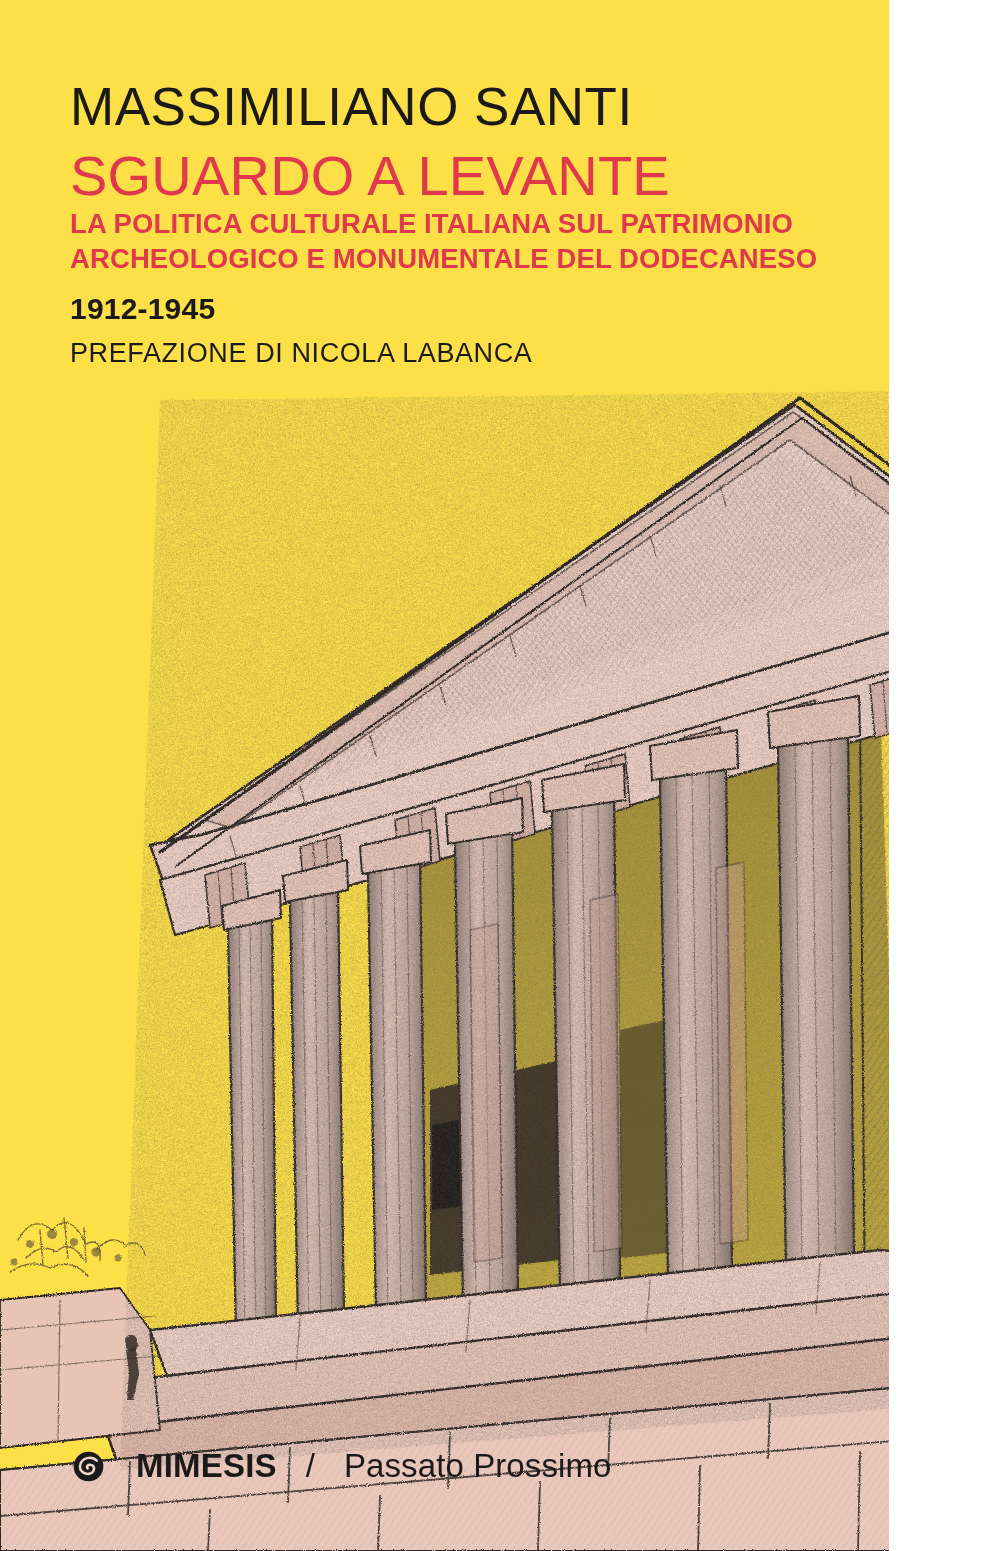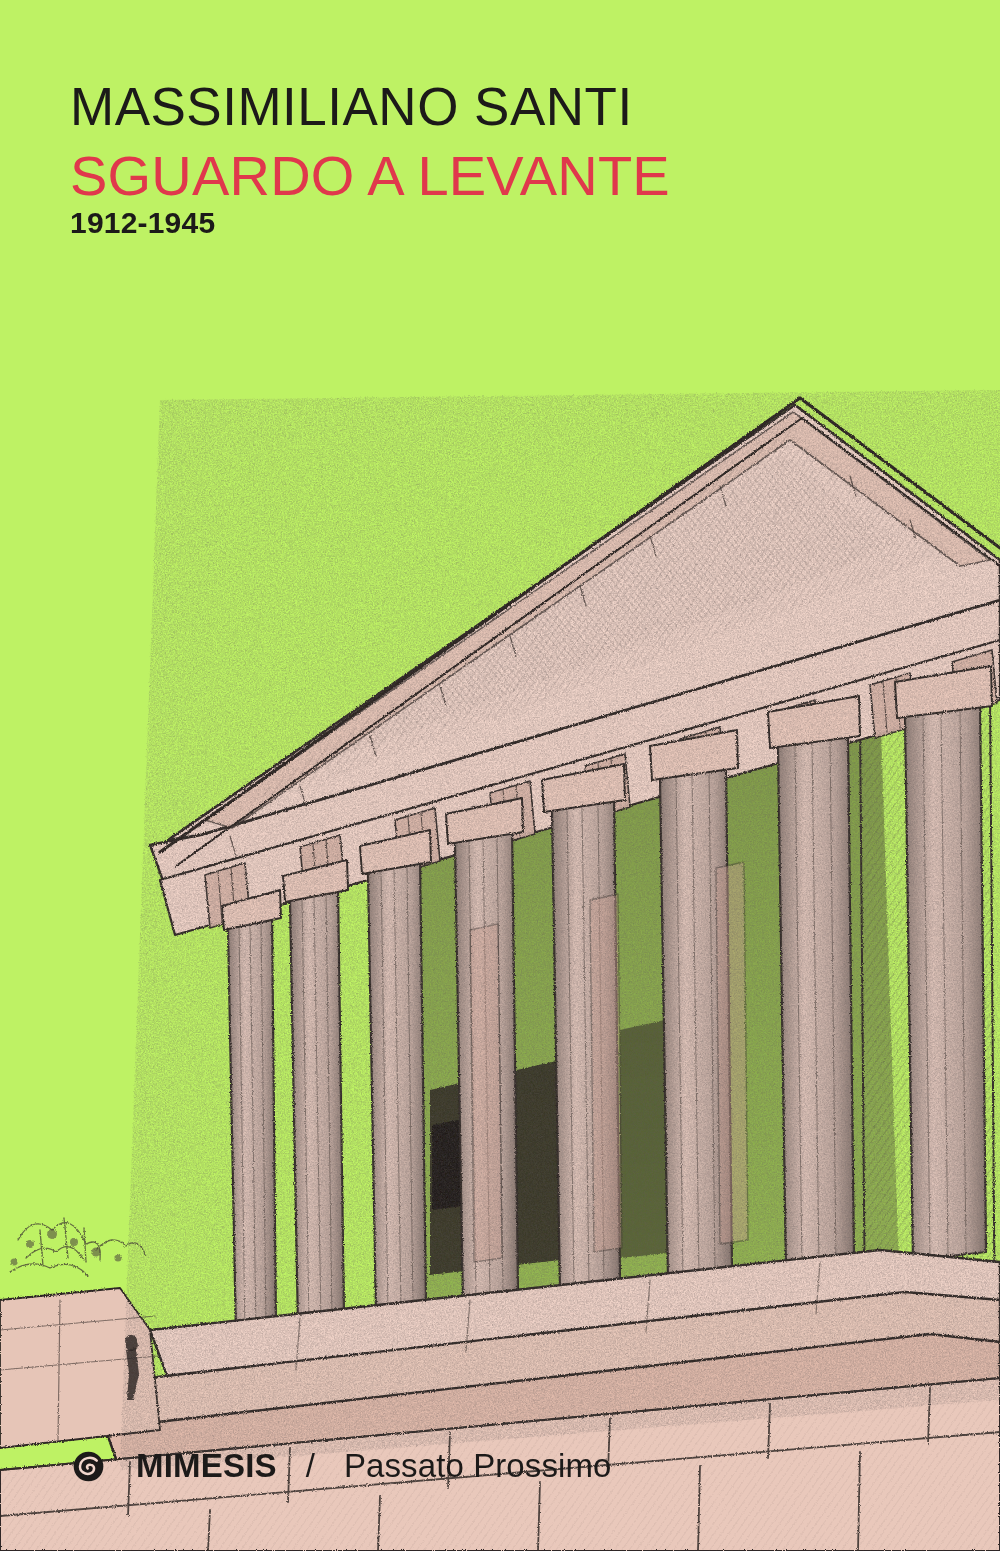--- a/index.html
+++ b/index.html
@@ -2,23 +2,23 @@
 <html><head>
 <meta charset="utf-8">
 <style>
   html, body {
     margin: 0;
     padding: 0;
     background: #ffffff;
   }
   .cover {
     position: relative;
-    width: 1000px;
+    width: 889px;
     height: 1551px;
-    background: #bef264;
+    background: #fde047;
     overflow: hidden;
     font-family: "Liberation Sans", sans-serif;
   }
 
   
   .illustration {
     position: absolute;
     left: 0;
     top: 0;
     width: 1000px;
@@ -351,21 +351,26 @@
 
       <g filter="url(#grain)" opacity="0.55">
         <path d="M160 400 L1000 390 L1000 1400 L120 1470 Z" fill="#5a4c46"></path>
       </g>
     </g>
   </svg>
 
   <div class="text-block">
     <h2 class="author">MASSIMILIANO SANTI</h2>
     <h1 class="title">SGUARDO A LEVANTE</h1>
+    <div class="subtitle">
+      <div>LA POLITICA CULTURALE ITALIANA SUL PATRIMONIO</div>
+      <div>ARCHEOLOGICO E MONUMENTALE DEL DODECANESO</div>
+    </div>
     <div class="years">1912-1945</div>
+    <div class="preface">PREFAZIONE DI NICOLA LABANCA</div>
   </div>
 
   <div class="publisher">
     <svg class="logo-mark" viewBox="0 0 40 40" aria-hidden="true">
       <circle cx="20" cy="20" r="18" fill="#1c1a19"></circle>
       <path d="M30 13 C24 7, 12 9, 10 18 C8 26, 17 31, 23 28 C28 25.5, 28 19, 23 18 C19.5 17.2, 17 20, 19 22.5" fill="none" stroke="#f2d7cd" stroke-width="3" stroke-linecap="round"></path>
     </svg>
     <span class="pub-name">MIMESIS</span>
     <span class="pub-sep">/</span>
     <span class="pub-series">Passato Prossimo</span>

